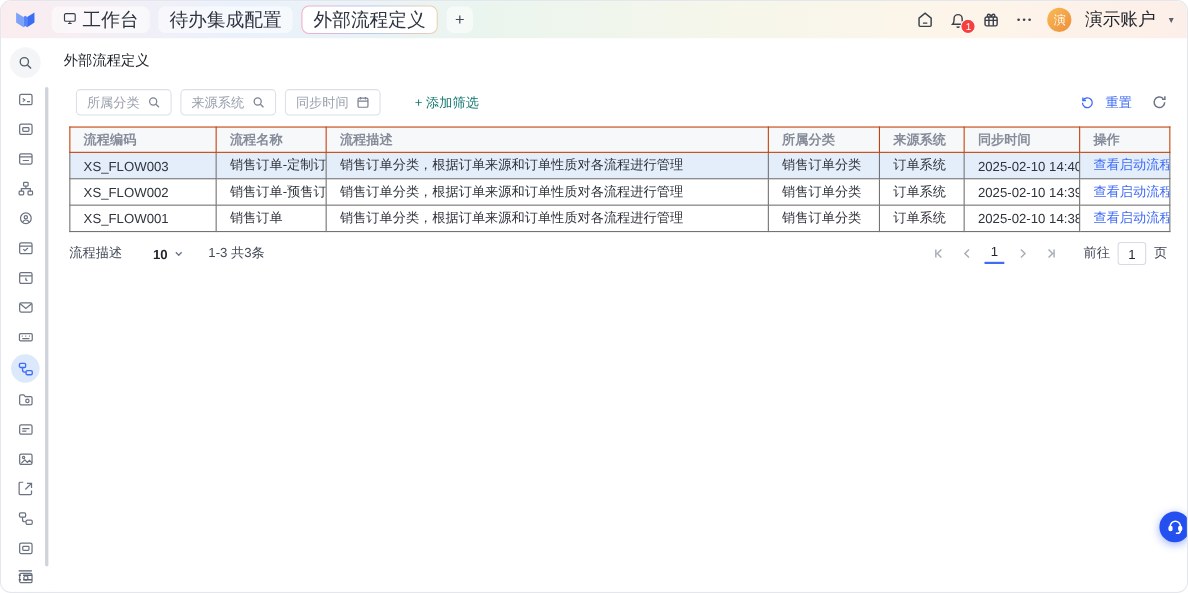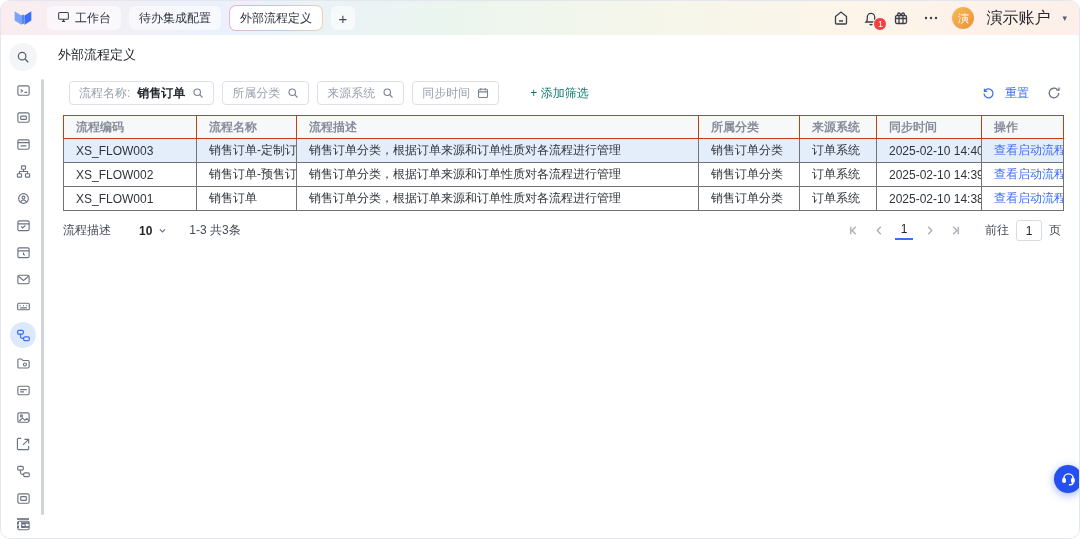--- a/index.html
+++ b/index.html
@@ -5,21 +5,21 @@
   * { box-sizing: border-box; margin: 0; padding: 0; }
   html,body { background:#fff; font-family:"Liberation Sans","DejaVu Sans",sans-serif; }
   .window { position:relative; width:1080px; height:539px; background:#fff;
     border:1px solid #e3e6ec; border-radius:10px; overflow:hidden; }
 
   
   .topbar { height:34px; display:flex; align-items:center; gap:8px; padding:0 12px;
     background:linear-gradient(90deg,#fbedef 0%,#eaf1fc 20%,#ebf5ee 42%,#f6f6ea 62%,#fdf5ea 80%,#fcefe9 100%); }
   .logo { width:20px; height:20px; display:flex; align-items:center; margin-right:6px; }
   .tab { height:24px; display:flex; align-items:center; gap:5px; padding:0 10px;
-    background:rgba(255,255,255,.55); border-radius:6px; font-size:12px; color:#2e3340; cursor:pointer; white-space:nowrap; }
+    background:rgba(255,255,255,.55); border-radius:6px; font-size:17px; color:#2e3340; cursor:pointer; white-space:nowrap; }
   .tab-active-wrap { padding:1px; border-radius:7px;
     background:linear-gradient(90deg,#f3aecb,#b9c9f3,#f0cfae); }
   .tab.active { background:#fff; border-radius:6px; }
   .tab-add { width:24px; height:24px; display:flex; align-items:center; justify-content:center;
     background:rgba(255,255,255,.55); border-radius:6px; font-size:15px; color:#444a56; cursor:pointer; }
   .topbar-right { margin-left:auto; display:flex; align-items:center; gap:12px; }
   .tb-icon { position:relative; width:18px; height:18px; display:flex; align-items:center;
     justify-content:center; color:#3a3f4b; cursor:pointer; }
   .badge { position:absolute; right:-7px; bottom:-4px; min-width:14px; height:14px; padding:0 3px;
     background:#f53f3f; border:1px solid #fff; border-radius:8px; color:#fff; font-size:9px;
@@ -276,28 +276,20 @@
       <svg width="16" height="14" viewBox="0 0 16 14" fill="none" stroke="#5b6270" stroke-width="1.3">
           <path d="M2 3h12M6 7h8M2 7h2M6 11h8M2 11h2"></path>
         </svg>
     </div>
   </div>
 
   <div class="main">
     <div class="page-title">外部流程定义</div>
 
     <div class="toolbar">
-      <div class="chip">
-        <span>流程名称:</span>
-          <span class="val">销售订单</span>
-        <svg width="12" height="12" viewBox="0 0 16 16" fill="none" stroke="#7a8190" stroke-width="1.5">
-            <circle cx="7" cy="7" r="4.3"></circle>
-            <path d="M10.3 10.3L14 14"></path>
-          </svg>
-      </div>
       <div class="chip">
         <span>所属分类</span>
         <svg width="12" height="12" viewBox="0 0 16 16" fill="none" stroke="#7a8190" stroke-width="1.5">
             <circle cx="7" cy="7" r="4.3"></circle>
             <path d="M10.3 10.3L14 14"></path>
           </svg>
       </div>
       <div class="chip">
         <span>来源系统</span>
         <svg width="12" height="12" viewBox="0 0 16 16" fill="none" stroke="#7a8190" stroke-width="1.5">

